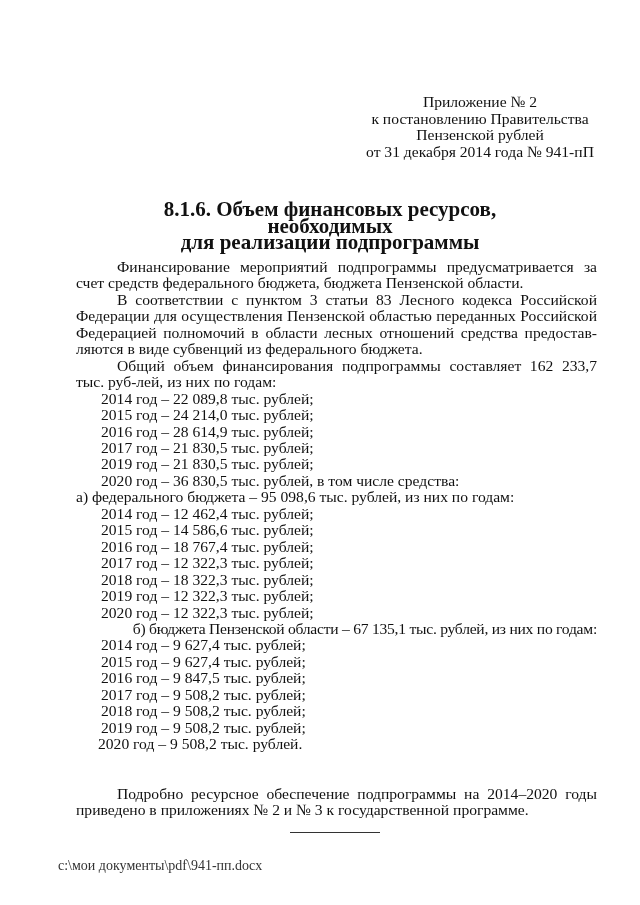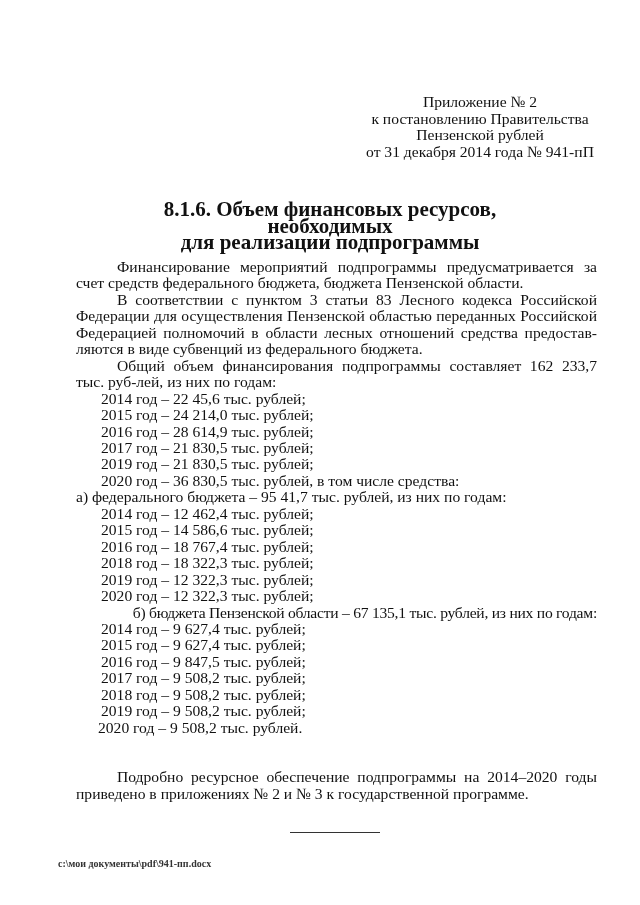--- a/index.html
+++ b/index.html
@@ -13,21 +13,21 @@
              font-weight: bold; font-size: 21px; line-height: 16.6px; }
   .body { position: absolute; left: 76px; top: 259px; width: 521px;
           font-size: 15.6px; line-height: 16.45px; }
   .p { text-align: justify; text-indent: 41px; margin: 0; }
   .line { white-space: nowrap; margin: 0; }
   .year { padding-left: 25px; }
   .year.last { padding-left: 22px; }
   .sub { padding-left: 0; }
   .gap { height: 33px; }
   .footer-rule { position: absolute; left: 290px; top: 832px; width: 90px; height: 1px; background: #333; }
-  .footer-path { position: absolute; left: 58px; top: 858px; font-size: 10px; color: #333; white-space: nowrap; font-weight: bold; }
+  .footer-path { position: absolute; left: 58px; top: 858px; font-size: 14px; color: #333; white-space: nowrap; }
 </style>
 </head>
 <body>
 
 <div class="page">
 
   <div class="appendix">
     <div>Приложение № 2</div>
     <div>к постановлению Правительства</div>
     <div>Пензенской рублей</div>
@@ -38,33 +38,34 @@
     <div>8.1.6. Объем финансовых ресурсов, необходимых</div>
     <div>для реализации подпрограммы</div>
   </div>
 
   <div class="body">
     <p class="p">Финансирование мероприятий подпрограммы предусматривается за счет средств федерального бюджета, бюджета Пензенской области.</p>
     <p class="p">В соответствии с пунктом 3 статьи 83 Лесного кодекса Российской Федерации для осуществления Пензенской областью переданных Российской Федерацией полномочий в области лесных отношений средства предостав-ляются в виде субвенций из федерального бюджета.</p>
     <p class="p">Общий объем финансирования подпрограммы составляет 162 233,7 тыс. руб-лей, из них по годам:</p>
 
     <div>
-      <div class="line year">2014 год – 22 45,6 тыс. рублей;</div>
+      <div class="line year">2014 год – 22 089,8 тыс. рублей;</div>
       <div class="line year">2015 год – 24 214,0 тыс. рублей;</div>
       <div class="line year">2016 год – 28 614,9 тыс. рублей;</div>
       <div class="line year">2017 год – 21 830,5 тыс. рублей;</div>
       <div class="line year">2019 год – 21 830,5 тыс. рублей;</div>
       <div class="line year">2020 год – 36 830,5 тыс. рублей, в том числе средства:</div>
     </div>
 
-    <div class="line sub">а) федерального бюджета – 95 41,7 тыс. рублей, из них по годам:</div>
+    <div class="line sub">а) федерального бюджета – 95 098,6 тыс. рублей, из них по годам:</div>
     <div>
       <div class="line year">2014 год – 12 462,4 тыс. рублей;</div>
       <div class="line year">2015 год – 14 586,6 тыс. рублей;</div>
       <div class="line year">2016 год – 18 767,4 тыс. рублей;</div>
+      <div class="line year">2017 год – 12 322,3 тыс. рублей;</div>
       <div class="line year">2018 год – 18 322,3 тыс. рублей;</div>
       <div class="line year">2019 год – 12 322,3 тыс. рублей;</div>
       <div class="line year">2020 год – 12 322,3 тыс. рублей;</div>
     </div>
 
     <div class="line sub" style="letter-spacing:-0.25px;text-align:right;">б) бюджета Пензенской области – 67 135,1 тыс. рублей, из них по годам:</div>
     <div>
       <div class="line year">2014 год – 9 627,4 тыс. рублей;</div>
       <div class="line year">2015 год – 9 627,4 тыс. рублей;</div>
       <div class="line year">2016 год – 9 847,5 тыс. рублей;</div>

